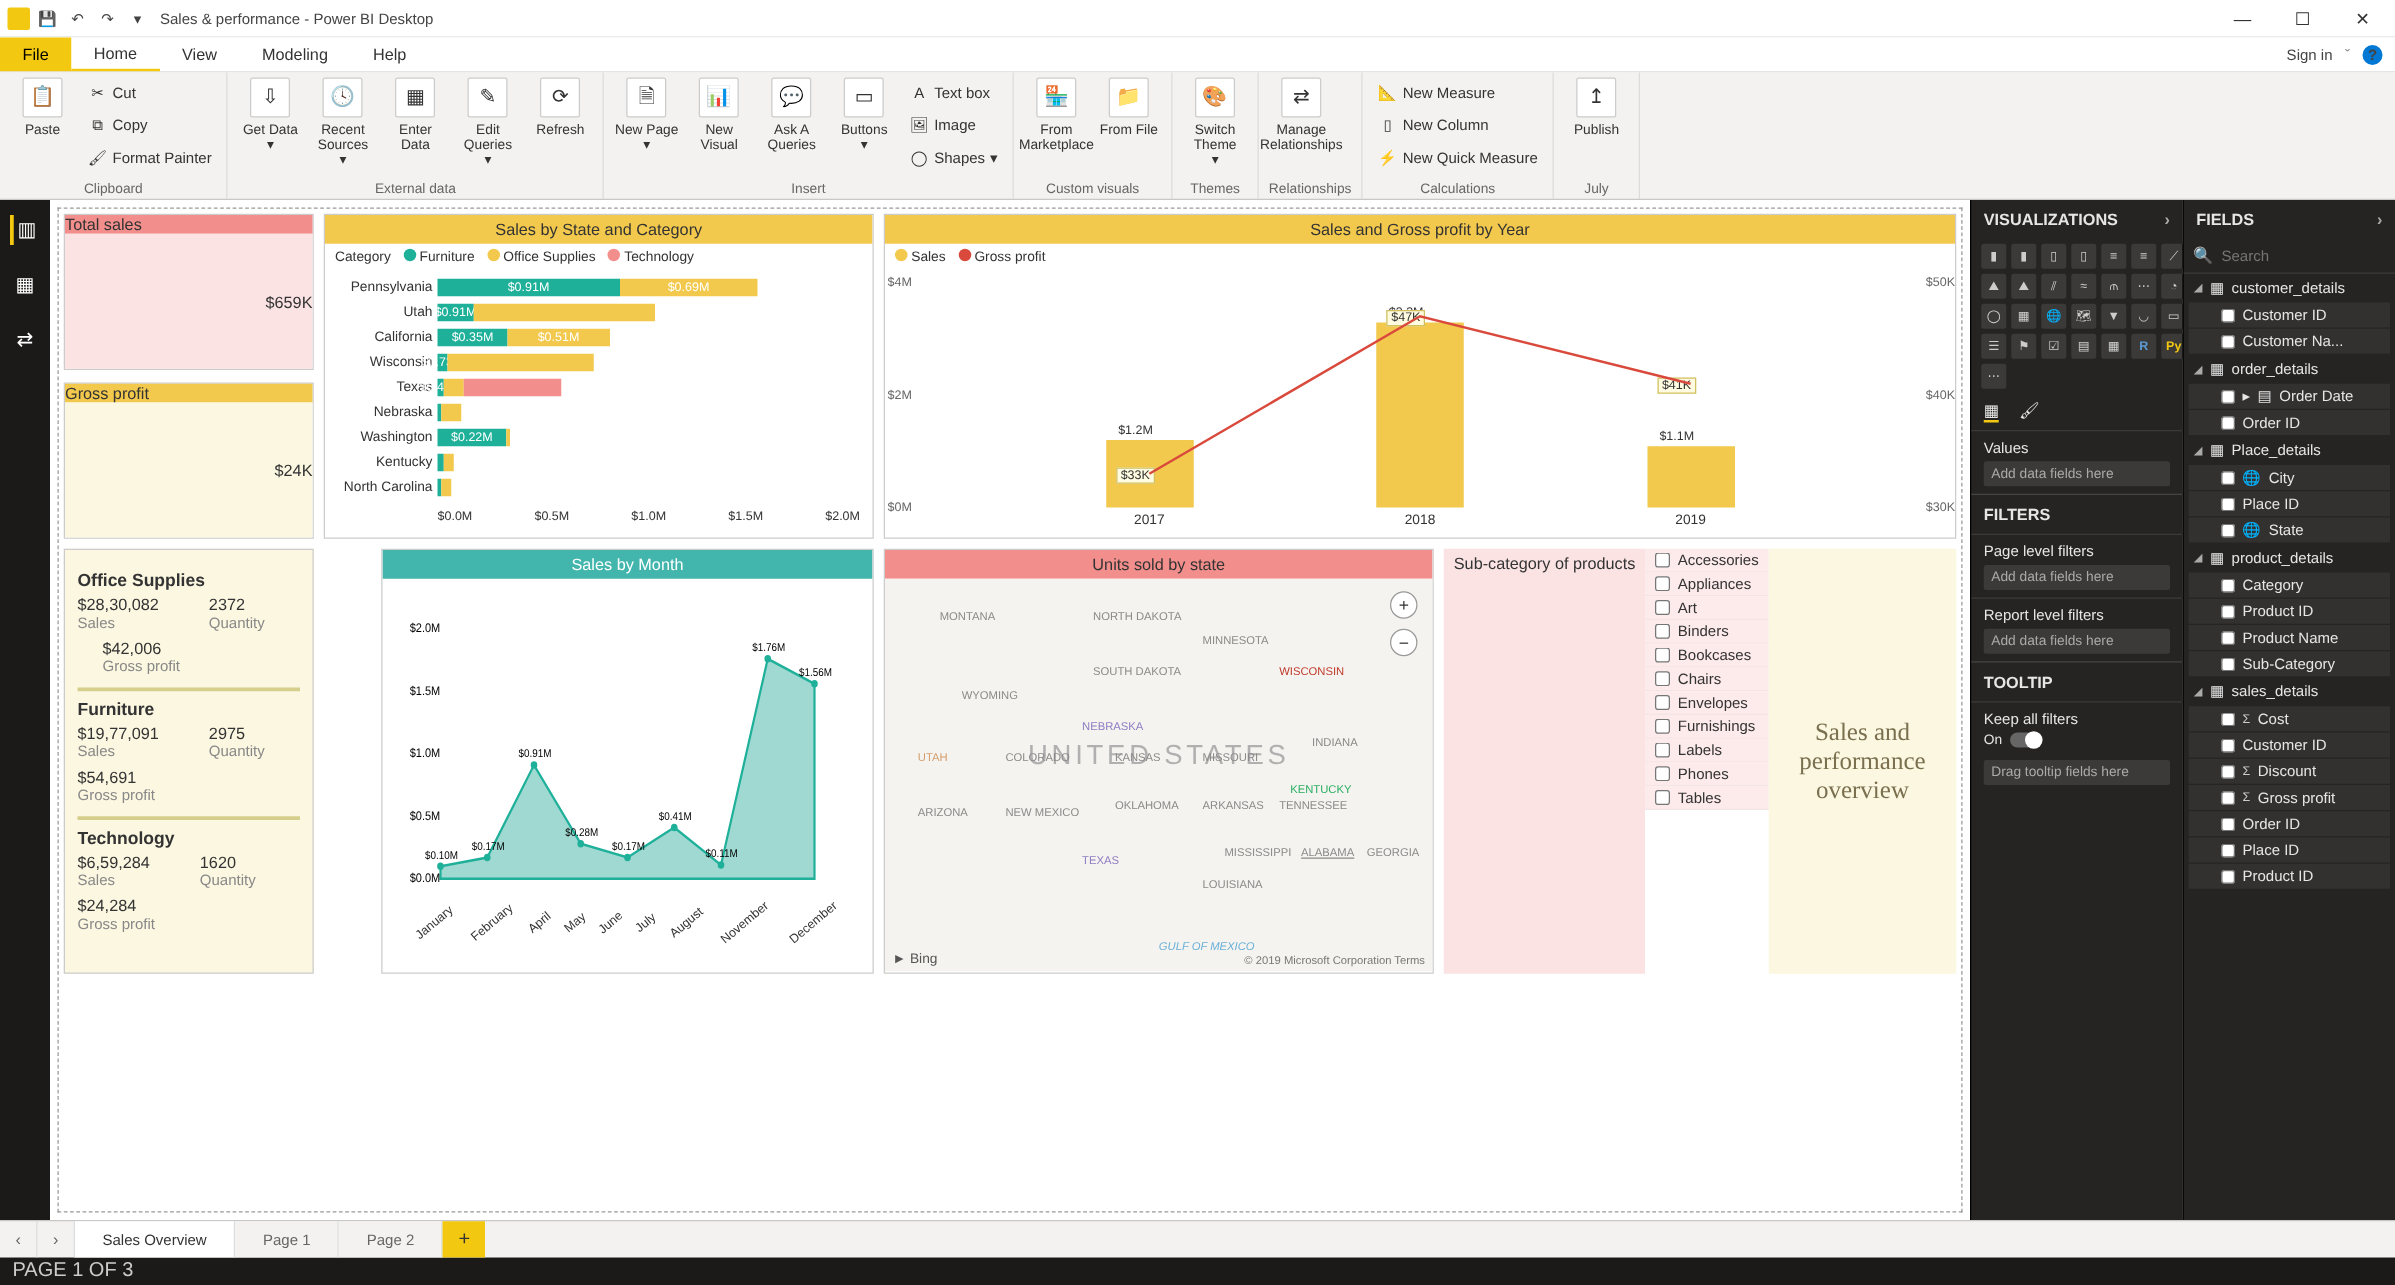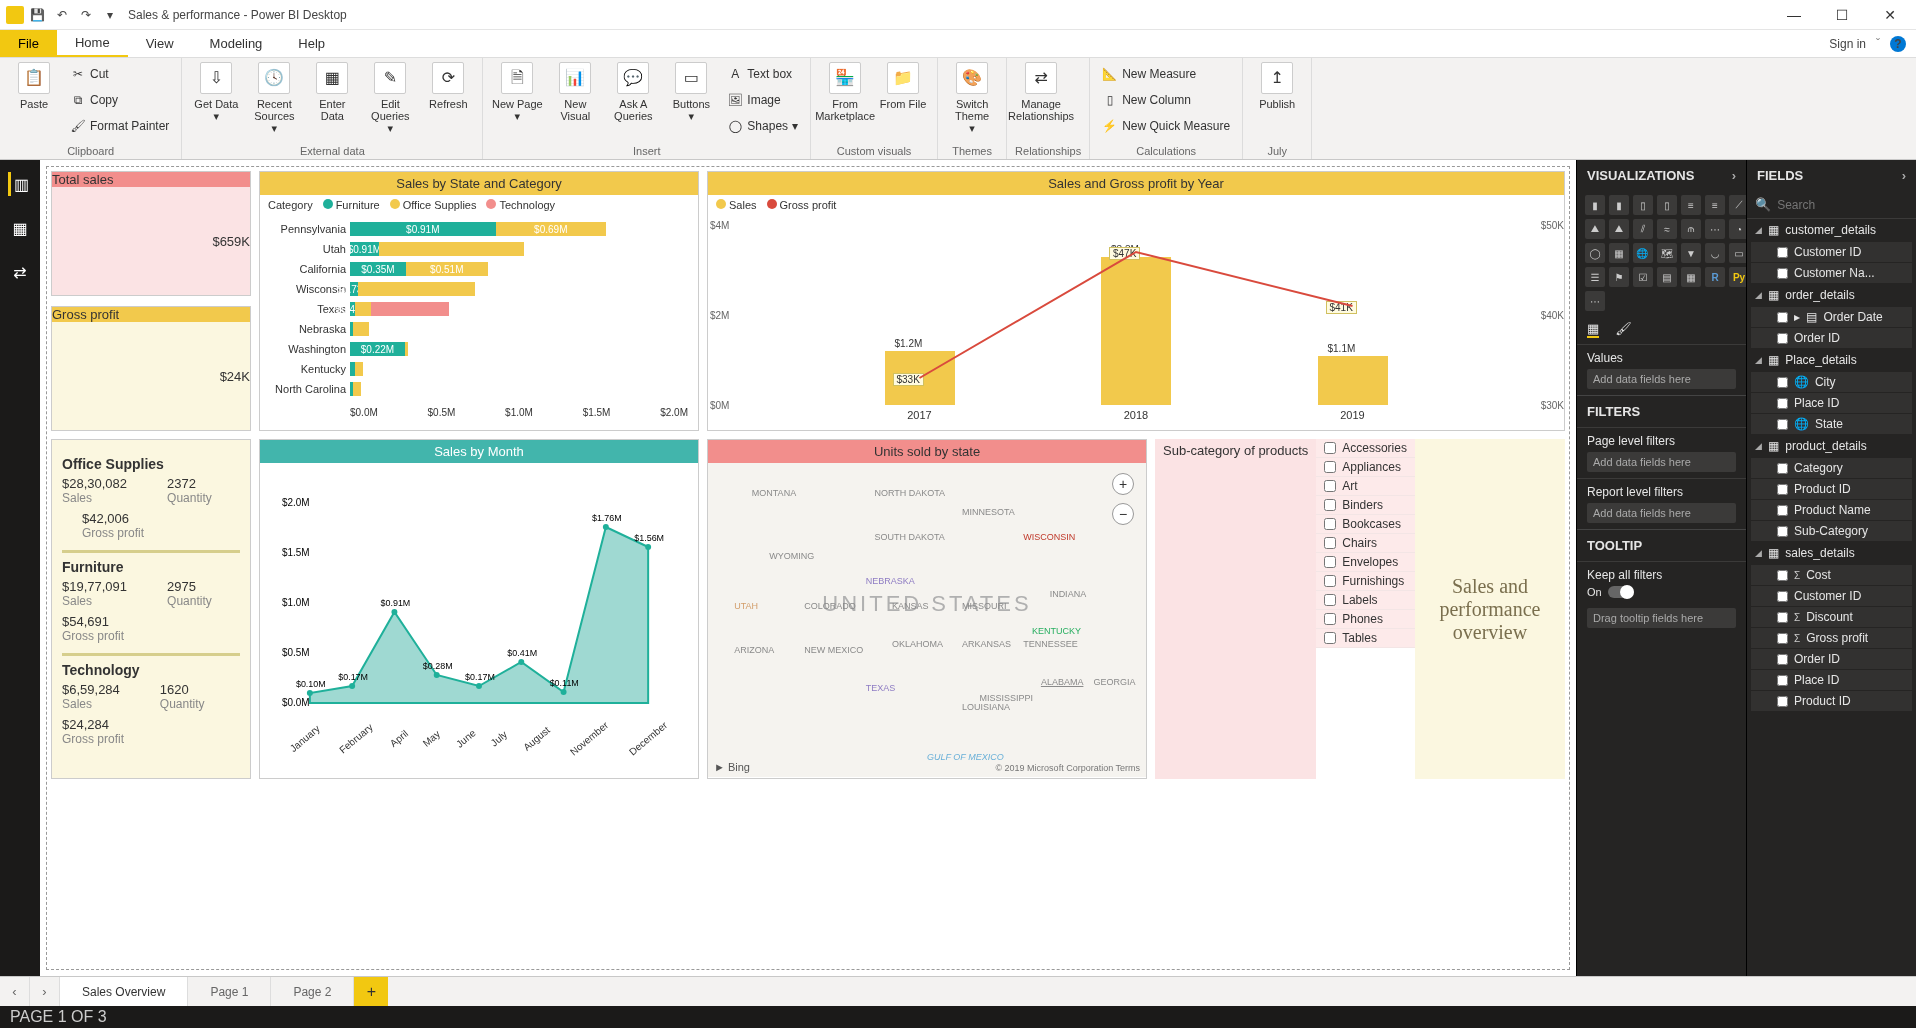--- a/index.html
+++ b/index.html
@@ -56,21 +56,21 @@
 .stacked{grid-column:2;grid-row:1;}
 .combo{grid-column:3 / span 2;grid-row:1;}
 .multirow{grid-column:1;grid-row:2;background:#fbf7e0;border:1px solid #ccc;padding:10px;}
 .multirow .section{border-top:3px solid #d6ce8c;padding:6px 0 10px;}
 .multirow .section:first-child{border-top:none;}
 .multirow h4{font-size:14px;font-weight:600;margin-bottom:4px;}
 .multirow .pair{display:flex;gap:40px;}
 .multirow .metric{font-size:13px;}
 .multirow .mlbl{color:#888;font-size:12px;}
 
-.area{grid-column:2;grid-row:2;}
+.area{grid-column:2;grid-row:2;margin-left:46px;}
 .map{grid-column:3;grid-row:2;}
 .subcat{grid-column:4;grid-row:2;display:flex;flex-direction:row;}
 .subcat .list{flex:0 0 auto;background:#fff;}
 .subcat .listhdr{background:#fbe3e4;padding:4px 8px;font-size:13px;}
 .subcat .li{display:flex;align-items:center;gap:6px;padding:2px 8px;border-bottom:1px solid #f3e5e5;font-size:12px;background:#fdeaea;}
 .subcat .li input{width:12px;height:12px;}
 .subcat .overview{flex:1;background:#fbf7e0;display:flex;align-items:center;justify-content:center;text-align:center;font-size:20px;color:#7a6f4e;font-family:Georgia,serif;}
 
 
 .legend{font-size:11px;display:flex;gap:10px;padding:4px 8px;align-items:center;}
@@ -556,21 +556,21 @@
           <div class="statelbl" style="top:44%;left:42%;">KANSAS</div>
           <div class="statelbl" style="top:44%;left:58%;">MISSOURI</div>
           <div class="statelbl" style="top:40%;left:78%;">INDIANA</div>
           <div class="statelbl" style="top:52%;left:74%;color:#27ae60;">KENTUCKY</div>
           <div class="statelbl" style="top:58%;left:6%;">ARIZONA</div>
           <div class="statelbl" style="top:58%;left:22%;">NEW MEXICO</div>
           <div class="statelbl" style="top:56%;left:42%;">OKLAHOMA</div>
           <div class="statelbl" style="top:56%;left:58%;">ARKANSAS</div>
           <div class="statelbl" style="top:56%;left:72%;">TENNESSEE</div>
           <div class="statelbl" style="top:70%;left:36%;color:#8e7cc3;">TEXAS</div>
-          <div class="statelbl" style="top:68%;left:62%;margin-top:16px;">MISSISSIPPI</div>
+          <div class="statelbl" style="top:68%;left:62%;">MISSISSIPPI</div>
           <div class="statelbl" style="top:68%;left:76%;text-decoration:underline;">ALABAMA</div>
           <div class="statelbl" style="top:68%;left:88%;">GEORGIA</div>
           <div class="statelbl" style="top:76%;left:58%;">LOUISIANA</div>
           <div class="statelbl" style="top:92%;left:50%;font-style:italic;color:#6ab0d8;">Gulf of Mexico</div>
         </div>
       </div>
 
       <div class="subcat">
         <div class="listhdr">Sub-category of products</div>
         <div class="list" id="subcat-list">

